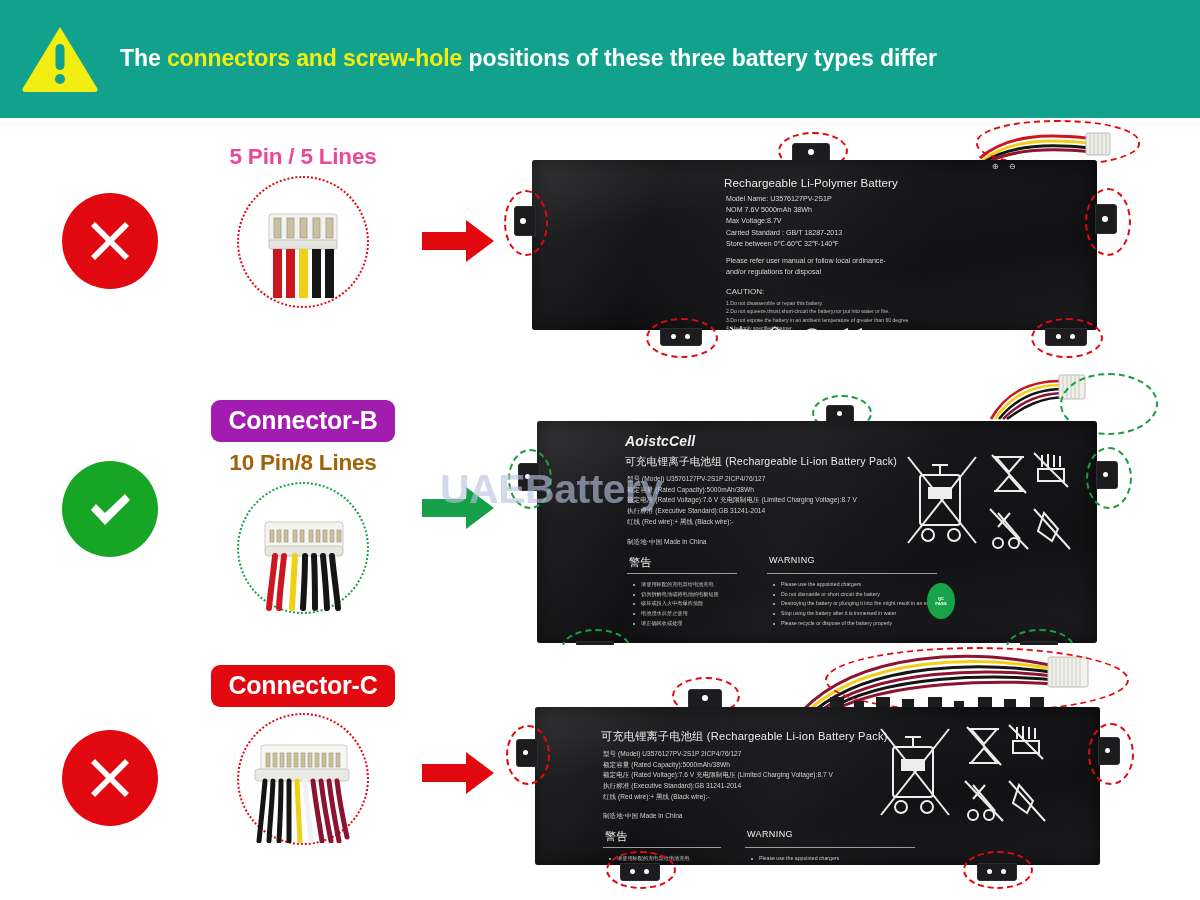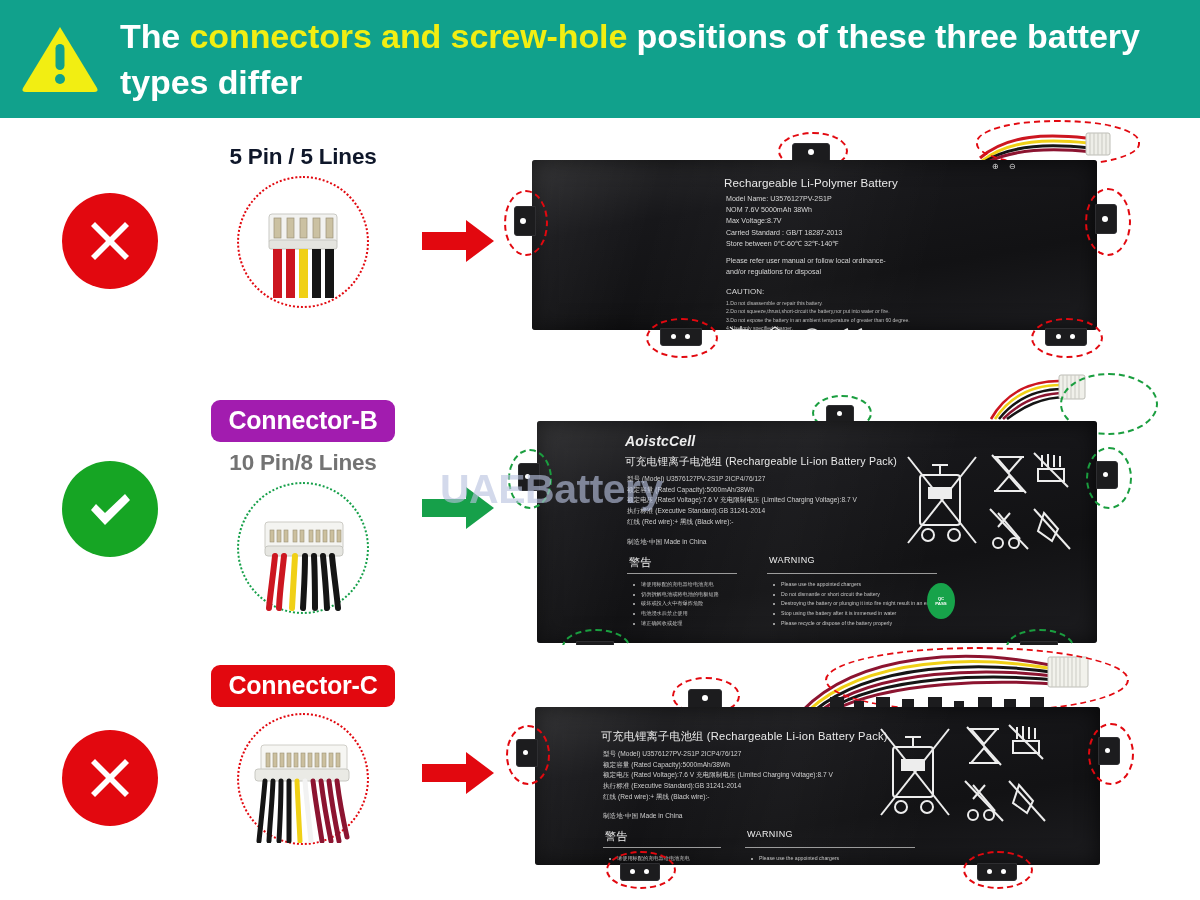--- a/index.html
+++ b/index.html
@@ -20,21 +20,21 @@
   }
   .banner-icon{
     width:120px;height:118px;flex:0 0 120px;
     display:flex;align-items:center;justify-content:center;
   }
   .warn-tri{position:relative;width:78px;height:70px;}
   .warn-tri svg{display:block;}
   .banner-text{
     flex:1;padding-right:34px;
     color:#ffffff;
-    font-size:34px;
+    font-size:23px;
     font-weight:bold;
     line-height:1.36;
     letter-spacing:-0.1px;
   }
   .hl{color:#f2ee12;}
 
   
   .section{
     position:absolute;left:0;width:1200px;
     background:#fff;
@@ -64,22 +64,22 @@
     letter-spacing:-0.2px;
     white-space:nowrap;
   }
   .badge.red{background:#e2080f;}
   .badge.green{background:#a21caf;}
   .pins{
     margin-top:8px;
     font-size:22.5px;font-weight:bold;letter-spacing:-0.2px;
     white-space:nowrap;
   }
-  .pins.red{color:#0f172a;}
-  .pins.green{color:#737373;}
+  .pins.red{color:#ec4899;}
+  .pins.green{color:#a16207;}
 
   .conn-photo{
     position:relative;margin:6px auto 0 auto;
     width:128px;height:128px;border-radius:50%;
   }
   .conn-photo.red{border:2.5px dotted #e2080f;}
   .conn-photo.green{border:2.5px dotted #16a04a;}
   .conn-inner{position:absolute;left:0;top:0;width:100%;height:100%;}
 
   

